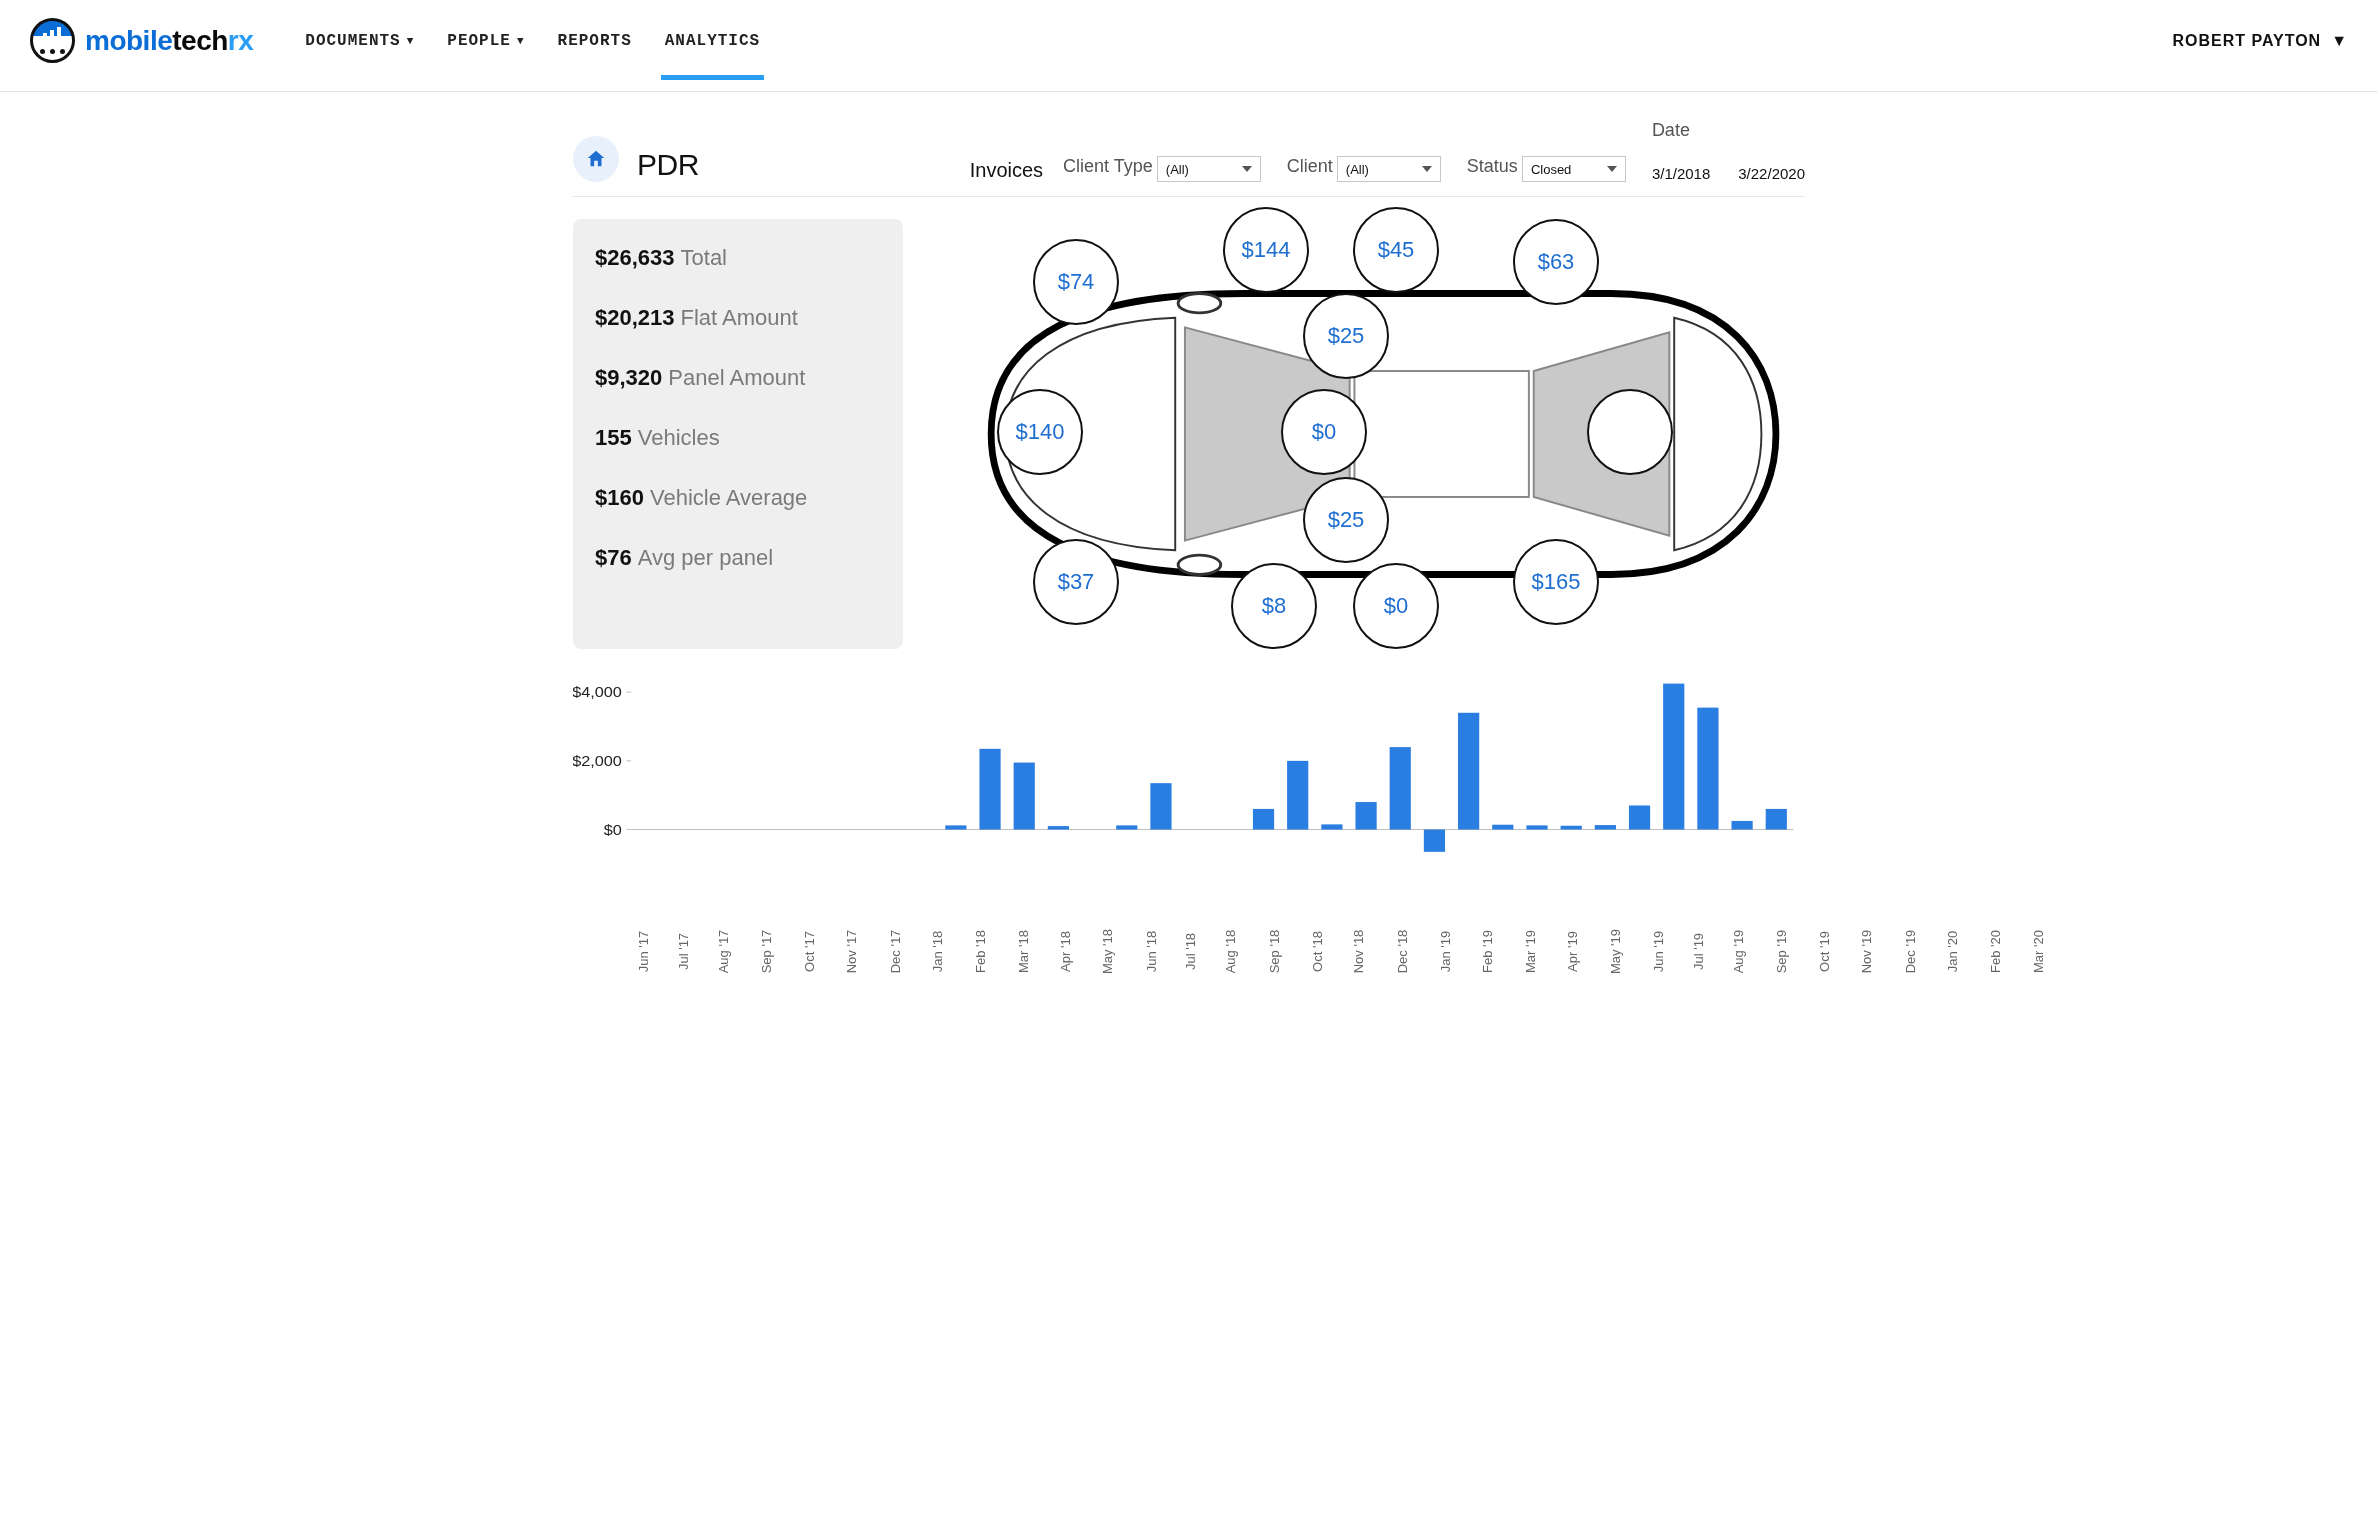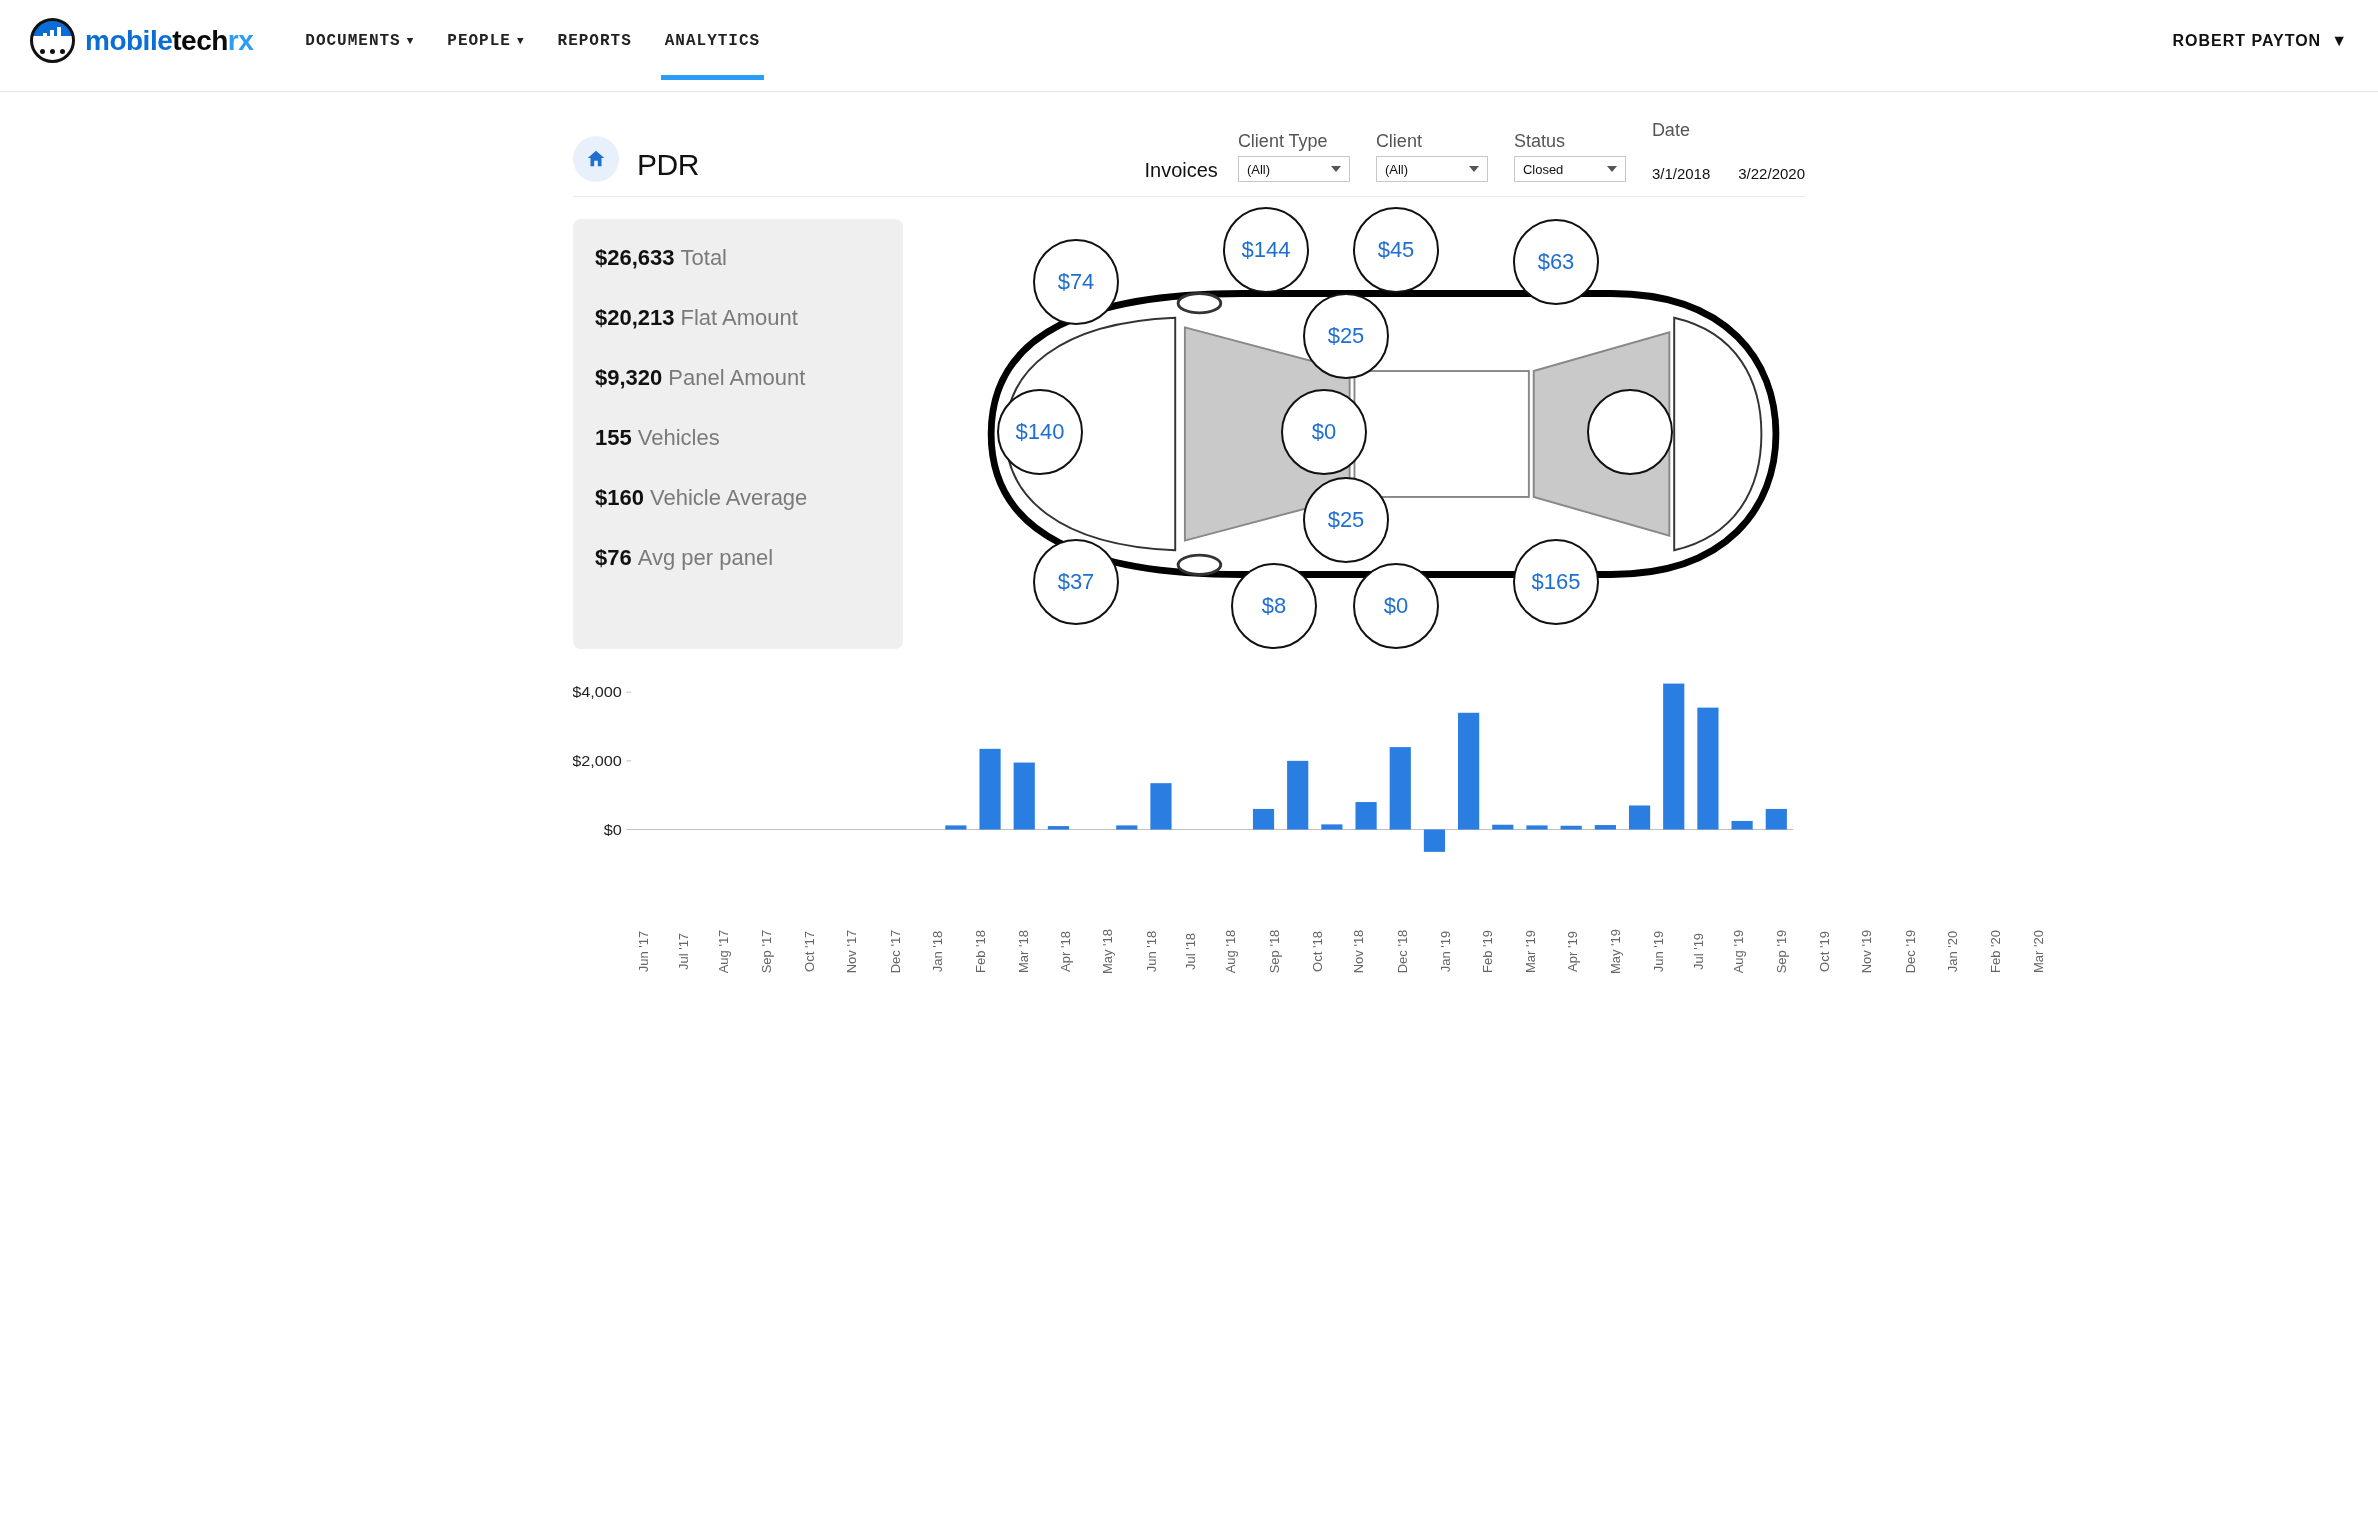--- a/index.html
+++ b/index.html
@@ -34,24 +34,24 @@
     content:""; position:absolute; left:-4px; right:-4px; bottom:-30px; height:5px; background:#2a9df6;
   }
   .nav-user { margin-left:auto; font-size:16px; font-weight:800; letter-spacing:1px; display:flex; align-items:center; gap:10px; cursor:pointer;}
   
   .page { max-width:1260px; margin: 18px auto 40px auto; padding: 0 14px; }
   .titlebar { display:flex; align-items:flex-end; gap:18px; padding:10px 0 14px 0; border-bottom:1px solid #e8e8e8;}
   .home-chip { width:46px; height:46px; border-radius:50%; background:#e8f1fb; display:flex; align-items:center; justify-content:center; color:#1f6fd1; font-size:22px;}
   .page-title { font-size:30px; font-weight:500; letter-spacing:-0.5px;}
   .filters { margin-left:auto; display:flex; align-items:flex-end; gap:26px; }
   .invoices-label{ font-size:20px; font-weight:500; margin-right:-6px;}
-  .filter { display:flex; flex-direction:column; gap:4px; }
+  .filter { display:flex; gap:4px; }
   .filter label{ font-size:18px; color:#555; }
   .filter .select {
-    width:112px; height:26px; border:1px solid #c7c7c7; background:#fff; font-size:13px;
+    width:104px; height:26px; border:1px solid #c7c7c7; background:#fff; font-size:13px;
     display:flex; align-items:center; justify-content:space-between; padding:0 8px; cursor:pointer;
   }
   .filter .select .tri{ width:0;height:0;border-left:5px solid transparent;border-right:5px solid transparent;border-top:6px solid #555;}
   .date-col{ display:flex; flex-direction:column; gap:20px;}
   .date-col label{font-size:18px;color:#555;}
   .dates{ display:flex; gap:28px; font-size:15px; padding-top:4px;}
   
   .body { display:grid; grid-template-columns: 330px 1fr; gap:30px; margin-top:22px;}
   .stats { background:#efefef; padding:26px 22px; display:flex; flex-direction:column; gap:34px;border-radius:8px;}
   .stat { font-size:22px; }

